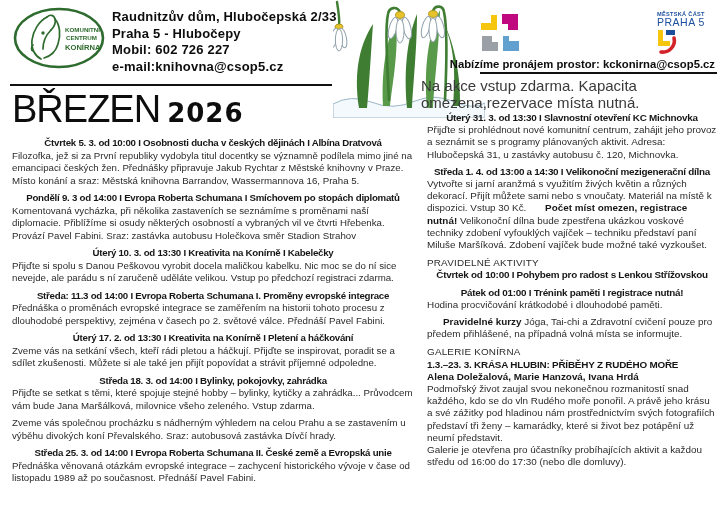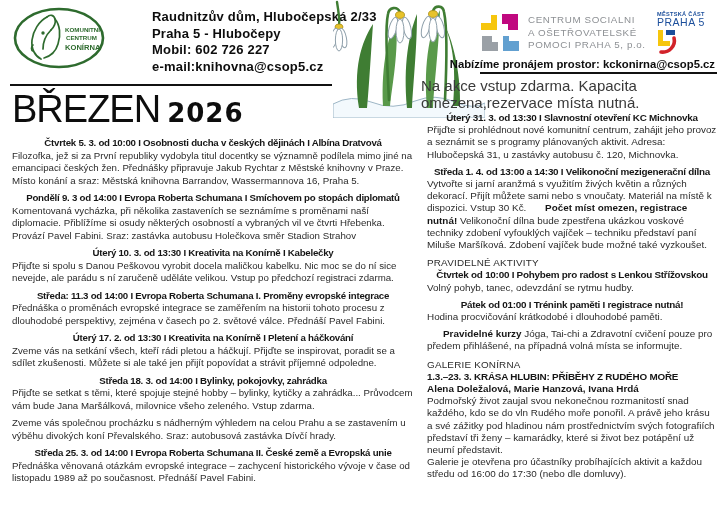--- a/index.html
+++ b/index.html
@@ -1,21 +1,21 @@
 <!DOCTYPE html>
 <html><head>
 <meta charset="utf-8">
 <style>
   html,body{margin:0;padding:0;background:#fff;}
   #page{position:relative;width:720px;height:509px;background:#fff;overflow:hidden;
         font-family:"Liberation Sans",sans-serif;color:#1c1c1c;}
   
   .kc-logo{position:absolute;left:13px;top:7px;width:94px;height:64px;}
   .contact{position:absolute;left:112px;top:9px;font-weight:bold;font-size:13px;
-           line-height:16.5px;color:#0d0d0d;letter-spacing:.2px;margin-left:40px;}
+           line-height:16.5px;color:#0d0d0d;letter-spacing:.2px;}
   .rule-left{position:absolute;left:10px;top:84px;width:322px;height:2px;background:#111;}
   .snowdrops{position:absolute;left:333px;top:0px;width:152px;height:118px;}
   .csop{position:absolute;left:480px;top:13px;display:flex;align-items:center;}
   .csop-cross{width:40px;height:40px;margin-right:8px;}
   .csop-name{font-size:9.8px;line-height:12.5px;color:#8d9094;letter-spacing:.6px;}
   .p5{position:absolute;left:657px;top:11px;width:58px;}
   .p5-small{font-size:5.6px;font-weight:bold;color:#1b4e9b;letter-spacing:.3px;}
   .p5-big{font-size:10.5px;font-weight:normal;color:#1b4e9b;letter-spacing:.5px;line-height:10px;}
   .p5-glyph{margin-top:2px;}
   .rental{position:absolute;right:5px;top:58px;font-weight:bold;font-size:11.3px;color:#0d0d0d;}
@@ -110,25 +110,20 @@
     </svg>
   </div>
 
   <div class="csop">
     <svg class="csop-cross" viewBox="0 0 40 40">
       <path d="M1 10 H11 V2 H17 V17 H1 Z" fill="#f6c60d"></path>
       <path d="M22 1 H38 V17 H28 V11 H22 Z" fill="#c0087f"></path>
       <path d="M2 23 H12 V29 H18 V38 H2 Z" fill="#9aa0a6"></path>
       <path d="M23 23 H29 V28 H39 V38 H23 Z" fill="#62a0d0"></path>
     </svg>
-    <div class="csop-name">
-      <div>CENTRUM SOCIALNI</div>
-      <div>A OŠETŘOVATELSKÉ</div>
-      <div>POMOCI PRAHA 5, p.o.</div>
-    </div>
   </div>
 
   <div class="p5">
     <div class="p5-small">MĚSTSKÁ ČÁST</div>
     <div class="p5-big">PRAHA 5</div>
     <svg class="p5-glyph" width="22" height="26" viewBox="0 0 22 26">
       <path d="M1 1 H6 V12 H13 V17 H1 Z" fill="#f6c60d"></path>
       <rect x="9" y="1" width="9" height="5" fill="#1b4e9b"></rect>
       <path d="M17 9 C19 17 12 24 4 23" fill="none" stroke="#d2232a" stroke-width="3.6" stroke-linecap="round"></path>
     </svg>
@@ -183,21 +178,20 @@
       <div class="ev-b">Přijďte si prohlédnout nové komunitní centrum, zahájit jeho provoz a seznámit se s programy plánovaných aktivit. Adresa: Hlubočepská 31, u zastávky autobusu č. 120, Michnovka.</div>
     </div>
     <div class="event">
       <div class="ev-h">Středa 1. 4. od 13:00 a 14:30 I Velikonoční mezigenerační dílna</div>
       <div class="ev-b"><span>Vytvořte si jarní aranžmá s využitím živých květin a různých dekorací. Přijít můžete sami nebo s vnoučaty. Materiál na místě k dispozici. Vstup 30 Kč. </span><span class="b">Počet míst omezen, registrace nutná!</span><span> Velikonoční dílna bude zpestřena ukázkou voskové techniky zdobení vyfouklých vajíček – techniku představí paní Miluše Maršíková. Zdobení vajíček bude možné také vyzkoušet.</span></div>
     </div>
 
     <div class="section-label">PRAVIDELNÉ AKTIVITY</div>
     <div class="event">
       <div class="ev-h">Čtvrtek od 10:00 I Pohybem pro radost s Lenkou Střížovskou</div>
-      <div class="ev-b">Volný pohyb, tanec, odevzdání se rytmu hudby.</div>
     </div>
     <div class="event">
       <div class="ev-h">Pátek od 01:00 I Trénink paměti I registrace nutná!</div>
       <div class="ev-b">Hodina procvičování krátkodobé i dlouhodobé paměti.</div>
     </div>
     <div class="event">
       <span class="b">Pravidelné kurzy</span><span> Jóga, Tai-chi a Zdravotní cvičení pouze pro předem přihlášené, na případná volná místa se informujte.</span>
     </div>
 
     <div class="section-label">GALERIE KONÍRNA</div>

